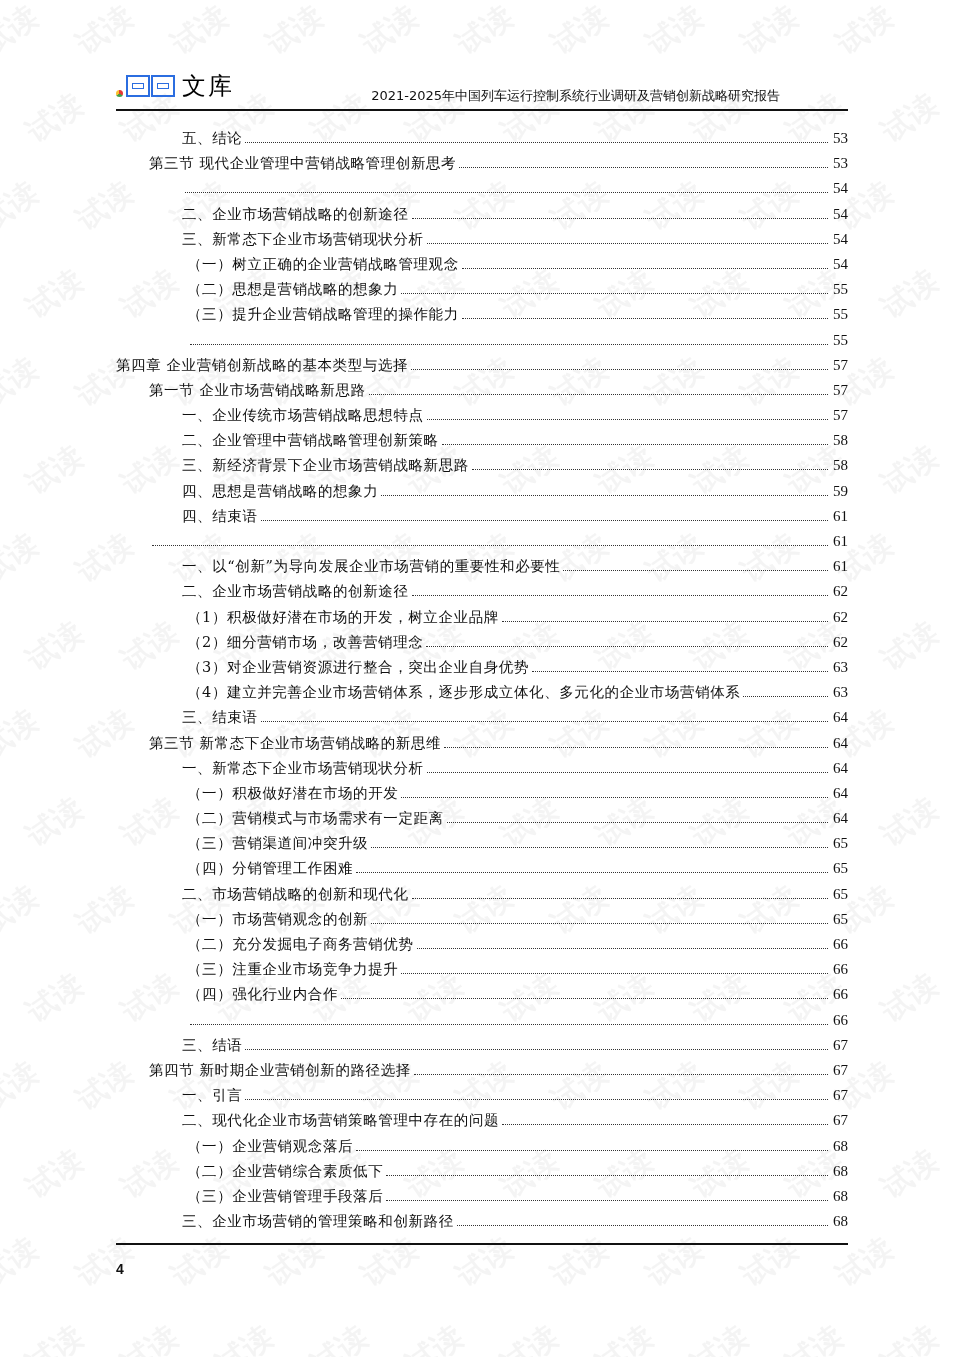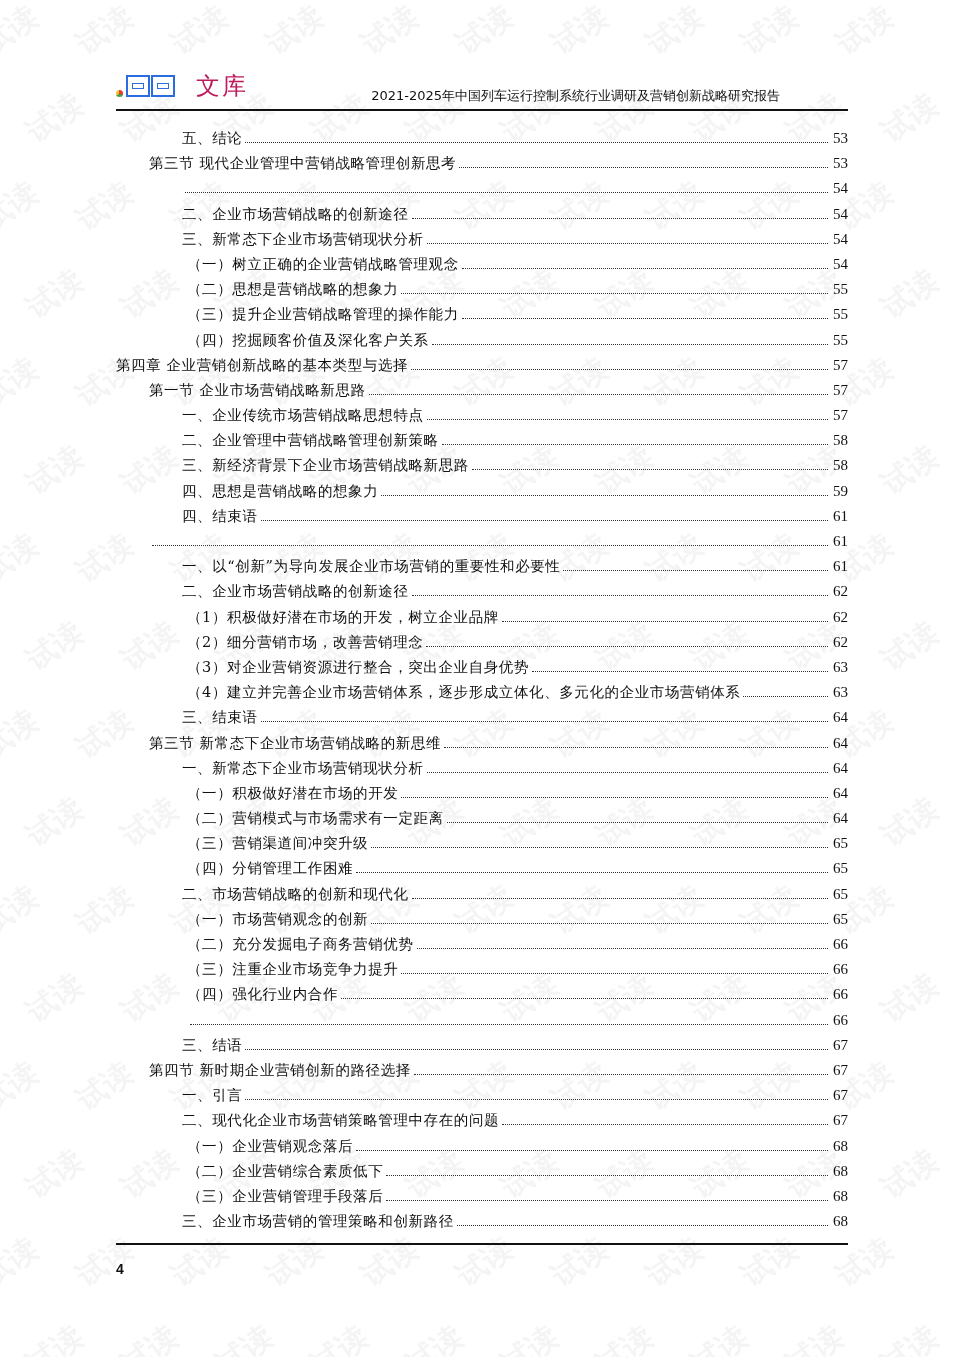--- a/index.html
+++ b/index.html
@@ -8,21 +8,21 @@
   .watermarks { position: absolute; inset: 0; pointer-events: none; z-index: 0; }
   .wm { position: absolute; font-family: "DejaVu Sans", sans-serif; font-size: 30px;
         color: rgba(0,0,0,0.045); transform: rotate(-35deg); font-weight: bold; white-space: nowrap; }
   .header { position: absolute; left: 116px; top: 68px; width: 732px; height: 42px; z-index: 1; }
   .logo { position: absolute; left: 0; top: 2px; display: flex; align-items: center; }
   .logo-dot { width: 7px; height: 7px; border-radius: 50%;
               background: conic-gradient(#e53935 0 33%, #43a047 0 66%, #fbc02d 0 100%); margin-right: 3px; margin-top: 14px; }
   .logo-mark { display: flex; align-items: center; }
   .logo-box { width: 24px; height: 22px; border: 2px solid #2b6de0; box-sizing: border-box; position: relative; margin-right: 1px; }
   .logo-box::after { content: ""; position: absolute; left: 4px; right: 4px; top: 6px; height: 6px; border: 1.5px solid #2b6de0; box-sizing: border-box; }
-  .logo-text { font-family: "DejaVu Sans", sans-serif; color: #be185d; font-size: 24px; margin-left: 20px; letter-spacing: 2px; }
+  .logo-text { font-family: "DejaVu Sans", sans-serif; color: #000000; font-size: 24px; margin-left: 6px; letter-spacing: 2px; }
   .doc-title { position: absolute; right: 68px; top: 19px; font-family: "DejaVu Sans", sans-serif; font-size: 13px; color: #111; }
   .header-rule { position: absolute; left: 116px; top: 109px; width: 732px; height: 2px; background: #111; z-index: 1; }
   .toc { position: absolute; left: 116px; top: 126px; width: 732px; z-index: 1; }
   .toc-row { display: flex; align-items: baseline; height: 25.2px; font-size: 14.5px; line-height: 25.2px; }
   .toc-label { white-space: nowrap; letter-spacing: 0.6px; }
   .toc-leader { flex: 1; border-bottom: 1.5px dotted #333; margin: 0 2px 6px 3px; min-width: 8px; }
   .toc-page { font-family: "Liberation Serif", serif; font-size: 15px; width: 18px; text-align: right; }
   .lvl-0 { padding-left: 0; }
   .lvl-1 { padding-left: 33px; }
   .lvl-2 { padding-left: 66px; }
@@ -247,21 +247,20 @@
       <span class="toc-label">（二）思想是营销战略的想象力</span>
       <span class="toc-leader"></span>
       <span class="toc-page">55</span>
     </div>
     <div class="toc-row lvl-3">
       <span class="toc-label">（三）提升企业营销战略管理的操作能力</span>
       <span class="toc-leader"></span>
       <span class="toc-page">55</span>
     </div>
     <div class="toc-row lvl-3">
-      <span class="toc-label">（四）挖掘顾客价值及深化客户关系</span>
       <span class="toc-leader"></span>
       <span class="toc-page">55</span>
     </div>
     <div class="toc-row lvl-0">
       <span class="toc-label">第四章  企业营销创新战略的基本类型与选择</span>
       <span class="toc-leader"></span>
       <span class="toc-page">57</span>
     </div>
     <div class="toc-row lvl-1">
       <span class="toc-label">第一节  企业市场营销战略新思路</span>

